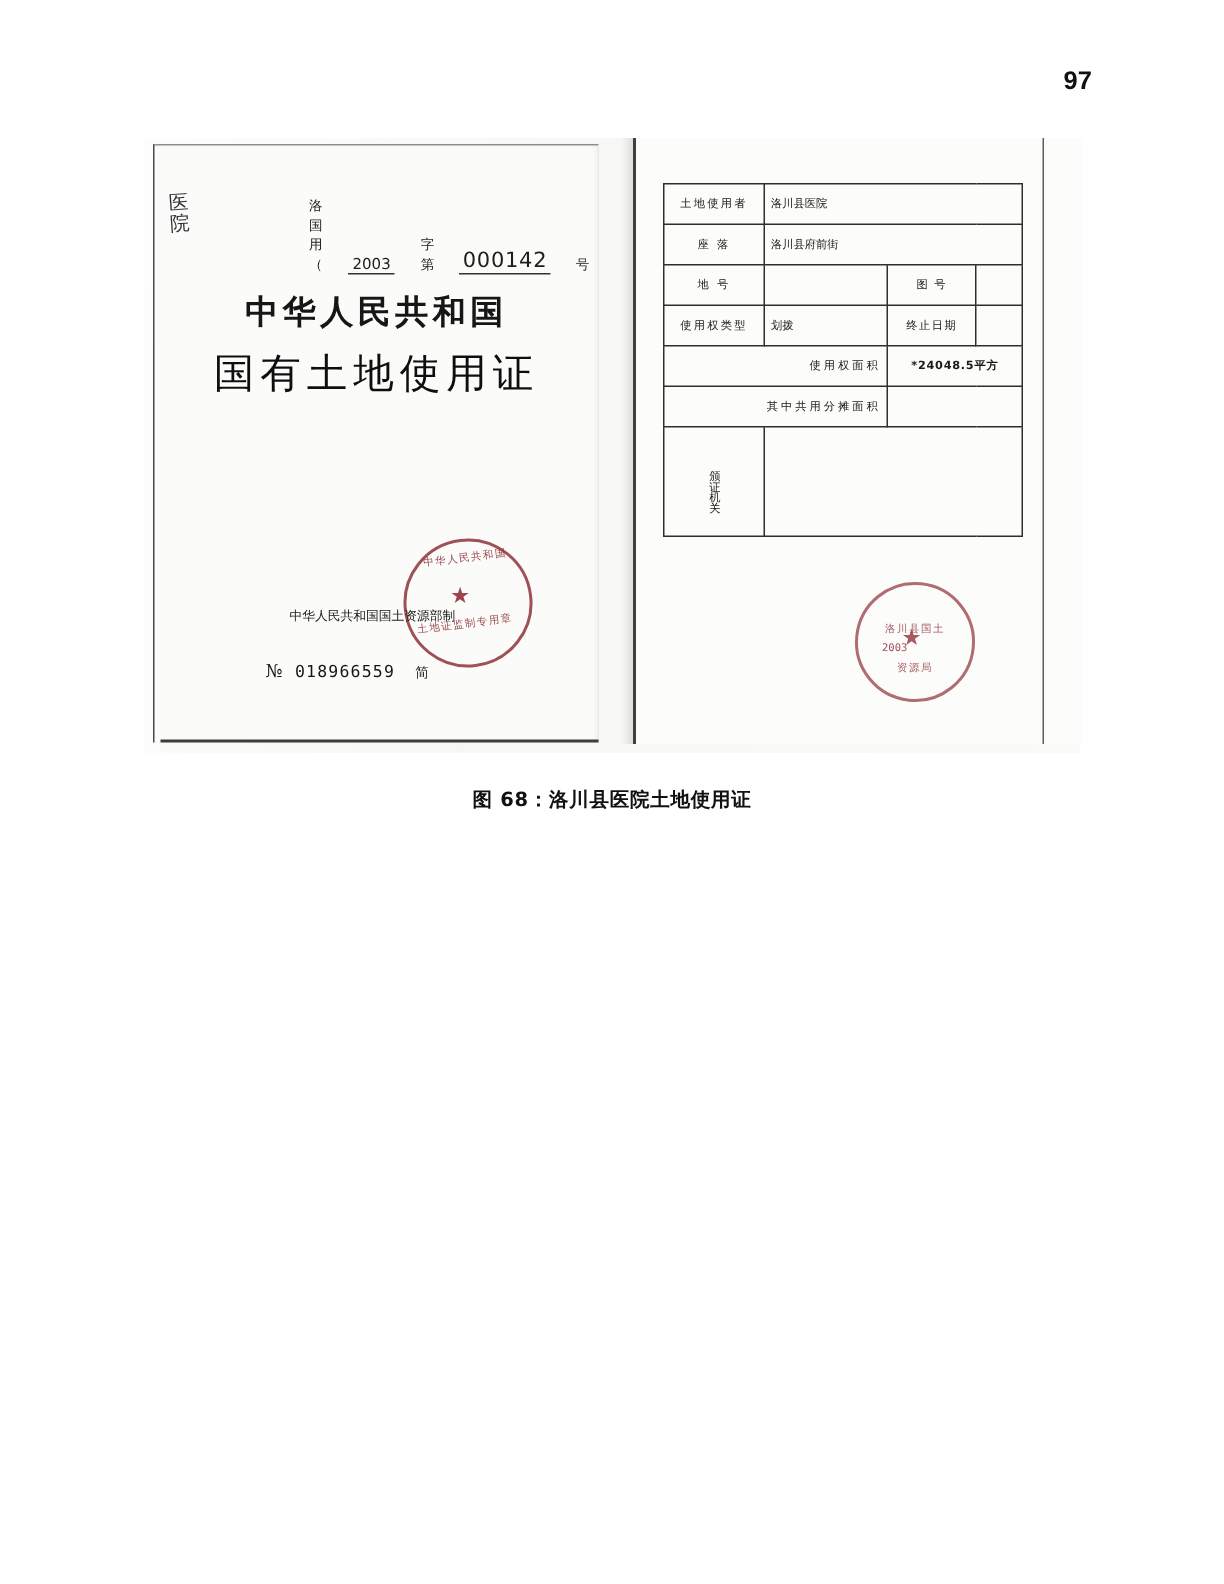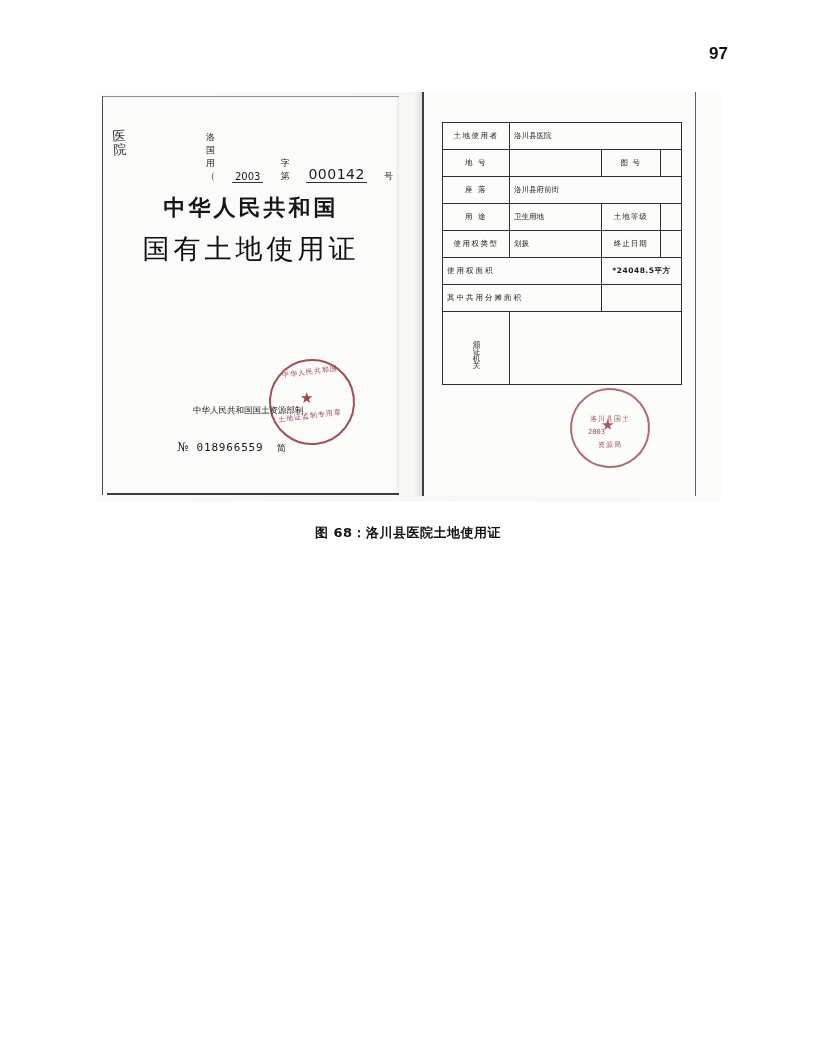--- a/index.html
+++ b/index.html
@@ -246,21 +246,21 @@
     color: #1a1a1a;
     padding-left: 6px;
     margin-top: 24px;
   }
   td.lbl-mid {
     width: 50px;
     text-align: center;
     letter-spacing: 1px;
   }
   td.center {
-    text-align: left;
+    text-align: right;
     letter-spacing: 2px;
   }
   td.area-val {
     text-align: center;
     font-size: 12px;
     font-weight: bold;
     letter-spacing: .5px;
   }
   td.tall { height: 74px; }
   .vert-label {
@@ -385,33 +385,27 @@
     <div class="inner">
       <div class="inner-right-rule"></div>
 
       <table class="cert">
         <tbody>
             <tr>
           <td class="lbl">土地使用者</td>
           <td class="val" colspan="3">洛川县医院</td>
         </tr>
         <tr>
+          <td class="lbl">座    落</td>
+          <td class="val" colspan="3">洛川县府前街</td>
+        </tr>
+        <tr>
           <td class="lbl">地    号</td>
           <td class="val"></td>
           <td class="lbl-mid">图    号</td>
-          <td class="val"></td>
-        </tr>
-        <tr>
-          <td class="lbl">座    落</td>
-          <td class="val" colspan="3">洛川县府前街</td>
-        </tr>
-        <tr>
-          <td class="lbl">用    途</td>
-          <td class="val">卫生用地</td>
-          <td class="lbl-mid">土地等级</td>
           <td class="val"></td>
         </tr>
         <tr>
           <td class="lbl">使用权类型</td>
           <td class="val">划拨</td>
           <td class="lbl-mid">终止日期</td>
           <td class="val"></td>
         </tr>
         <tr>
           <td class="center" colspan="2">使用权面积</td>

